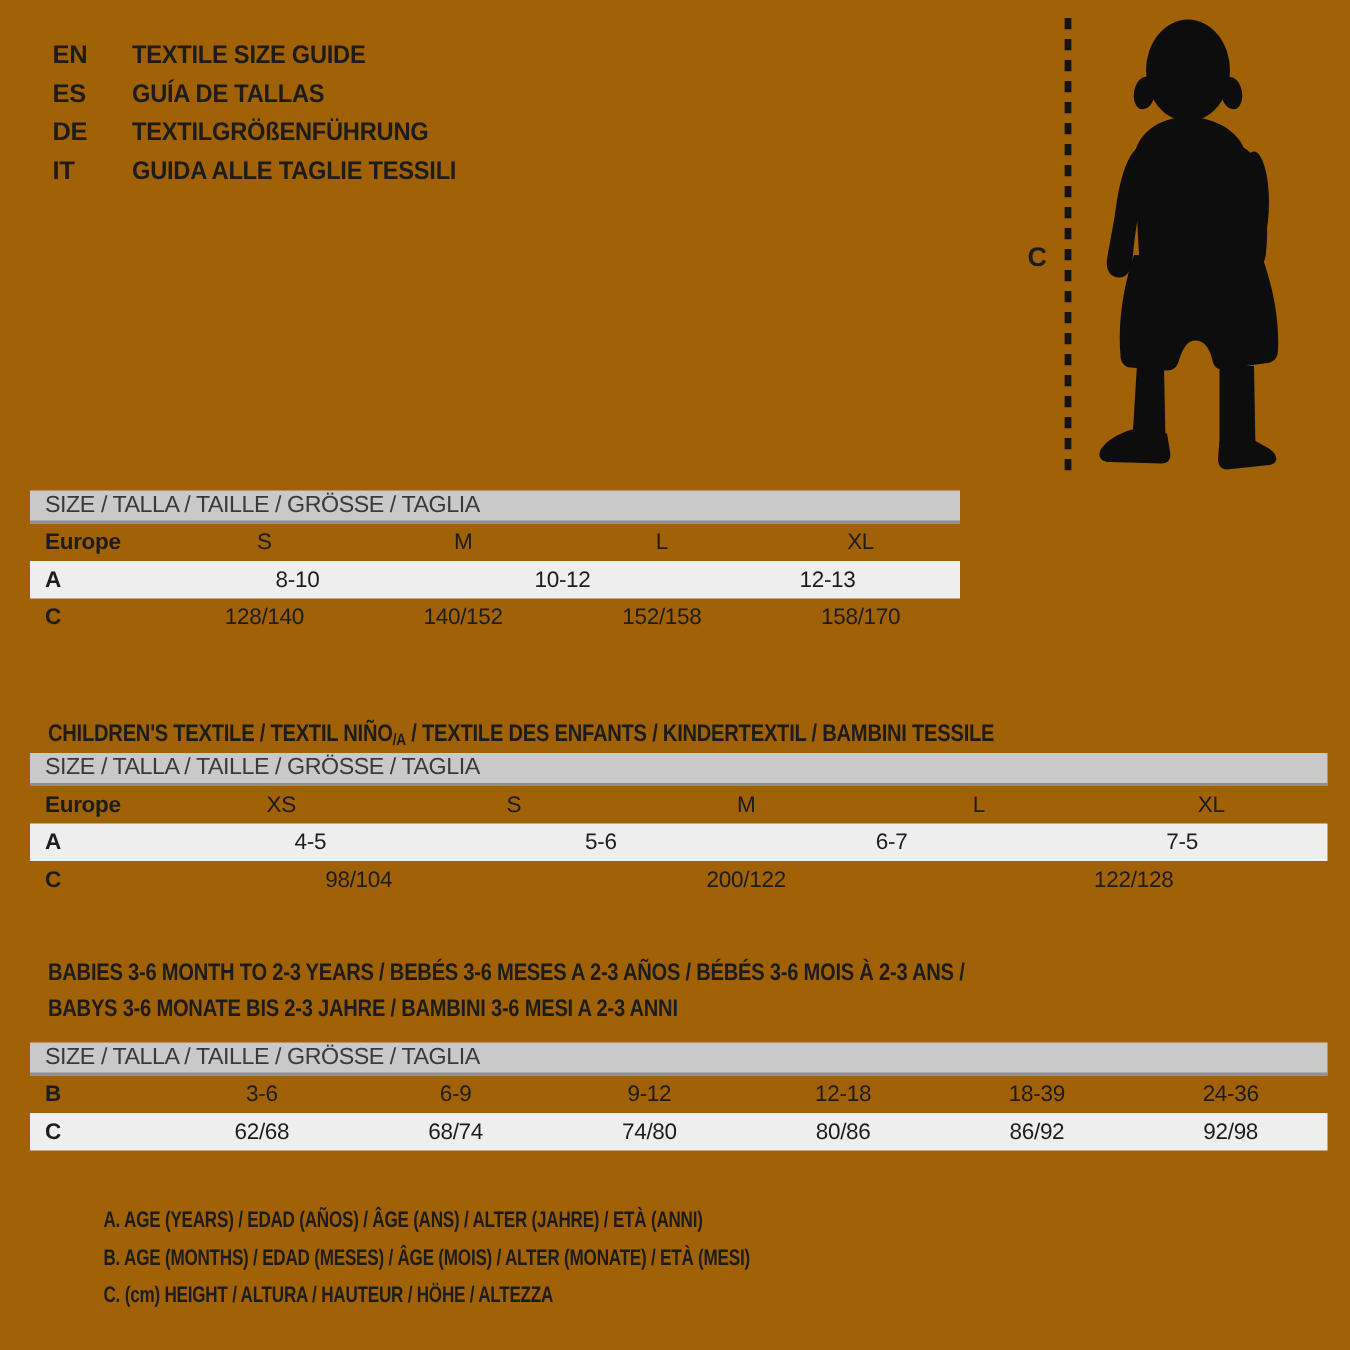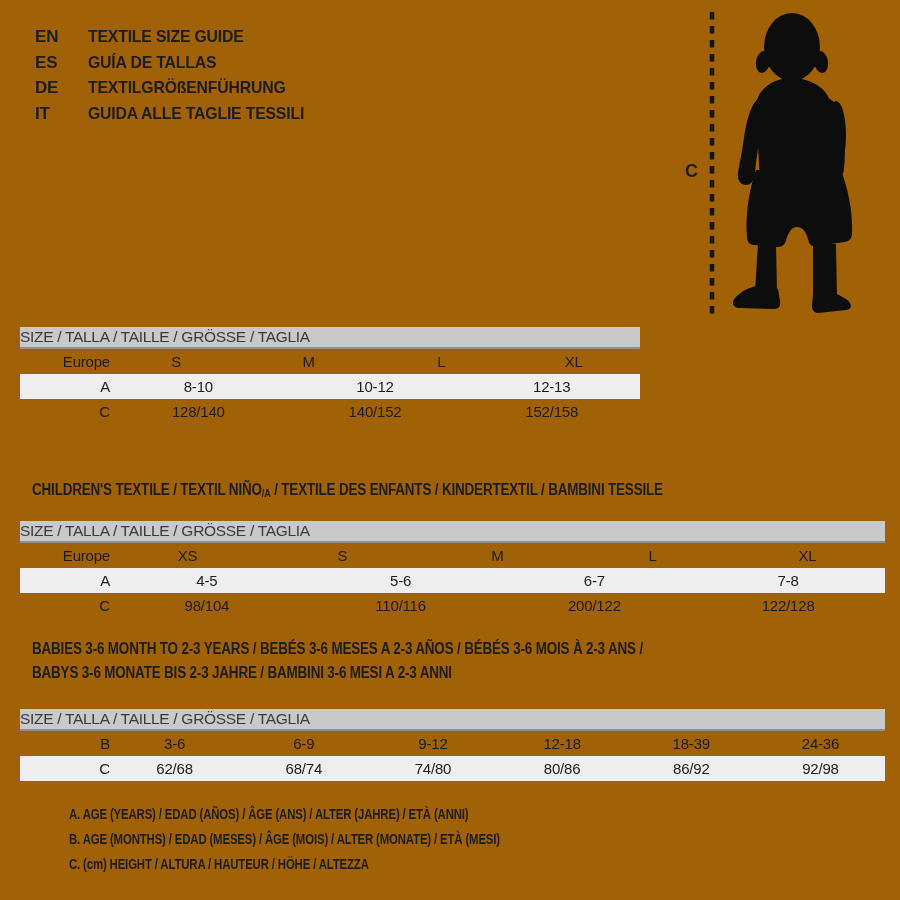--- a/index.html
+++ b/index.html
@@ -25,34 +25,34 @@
 
   
   .sec{position:absolute;left:20px;}
   .sec-0{top:327px;}
   .sec-1{top:481px;}
   .sec-2{top:637px;}
   .heading{margin-left:12px;font-weight:bold;font-size:16px;letter-spacing:-0.2px;}
   .heading-line{line-height:17px;transform:scaleX(0.84);transform-origin:left top;white-space:nowrap;}
   .sec-2 .heading-line{line-height:24px;}
   .sec-0 .heading{margin-bottom:16px;}
-  .sec-1 .heading{margin-bottom:19px;}
-  .sec-2 .heading{margin-bottom:24px;}
+  .sec-1 .heading{}
+  .sec-2 .heading{margin-bottom:10px;}
   .sub{font-size:0.68em;vertical-align:-0.22em;}
 
   .tbl{display:block;}
   .sec-0 .tbl{width:620px;}
   .sec-1 .tbl,.sec-2 .tbl{width:865px;}
   .size-bar{
-    height:20px;line-height:20px;
+    height:20px;line-height:20px;padding-left:10px;
     font-size:15.5px;color:#3a3a3a;letter-spacing:-0.3px;
     white-space:nowrap;
   }
   .trow{display:flex;height:25px;line-height:25px;font-size:15px;letter-spacing:-0.2px;}
-  .tlabel{flex:0 0 80px;padding-left:10px;text-align:right;}
+  .tlabel{flex:0 0 80px;padding-left:10px;text-align:left;font-weight:bold;}
   .tcell{flex:1;text-align:center;}
 
   
   .notes{position:absolute;left:32px;top:801px;font-weight:bold;font-size:15px;letter-spacing:-0.2px;margin-left:37px;}
   .note-line{line-height:25px;transform:scaleX(0.76);transform-origin:left top;white-space:nowrap;}
 </style>
 </head>
 <body>
 
 <div class="page">
@@ -114,20 +114,21 @@
             <span class="tlabel">A</span>
             <span class="tcell">8-10</span>
             <span class="tcell">10-12</span>
             <span class="tcell">12-13</span>
           </div>
           <div class="trow">
             <span class="tlabel">C</span>
             <span class="tcell">128/140</span>
             <span class="tcell">140/152</span>
             <span class="tcell">152/158</span>
+            <span class="tcell">158/170</span>
           </div>
         </div>
       </div>
       <div class="sec sec-1">
         <div class="heading">
           <div class="heading-line"><span>CHILDREN'S TEXTILE / TEXTIL NIÑO</span><span class="sub">/A</span><span> / TEXTILE DES ENFANTS / KINDERTEXTIL / BAMBINI TESSILE</span></div>
         </div>
         <div class="tbl">
           <div class="size-bar" style="background: rgb(201, 201, 201); border-bottom: 2px solid rgb(143, 143, 143); color: rgb(58, 58, 58);">SIZE / TALLA / TAILLE / GRÖSSE / TAGLIA</div>
           <div class="trow">
@@ -136,26 +137,25 @@
             <span class="tcell">S</span>
             <span class="tcell">M</span>
             <span class="tcell">L</span>
             <span class="tcell">XL</span>
           </div>
           <div class="trow" style="background: rgb(238, 238, 238);">
             <span class="tlabel">A</span>
             <span class="tcell">4-5</span>
             <span class="tcell">5-6</span>
             <span class="tcell">6-7</span>
-            <span class="tcell">7-8</span>
+            <span class="tcell">7-5</span>
           </div>
           <div class="trow">
             <span class="tlabel">C</span>
             <span class="tcell">98/104</span>
-            <span class="tcell">110/116</span>
             <span class="tcell">200/122</span>
             <span class="tcell">122/128</span>
           </div>
         </div>
       </div>
       <div class="sec sec-2">
         <div class="heading">
           <div class="heading-line"><span>BABIES 3-6 MONTH TO 2-3 YEARS / BEBÉS 3-6 MESES A 2-3 AÑOS / BÉBÉS 3-6 MOIS À 2-3 ANS /</span></div>
           <div class="heading-line"><span>BABYS 3-6 MONATE BIS 2-3 JAHRE / BAMBINI 3-6 MESI A 2-3 ANNI</span></div>
         </div>

